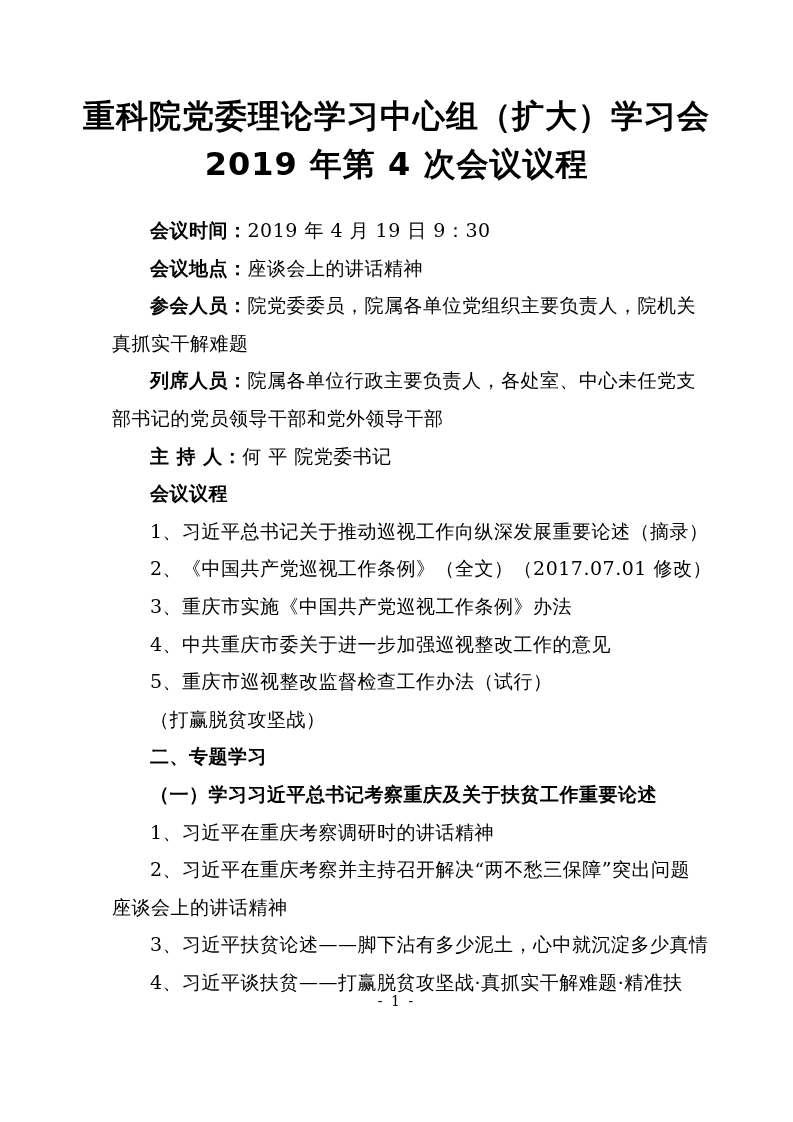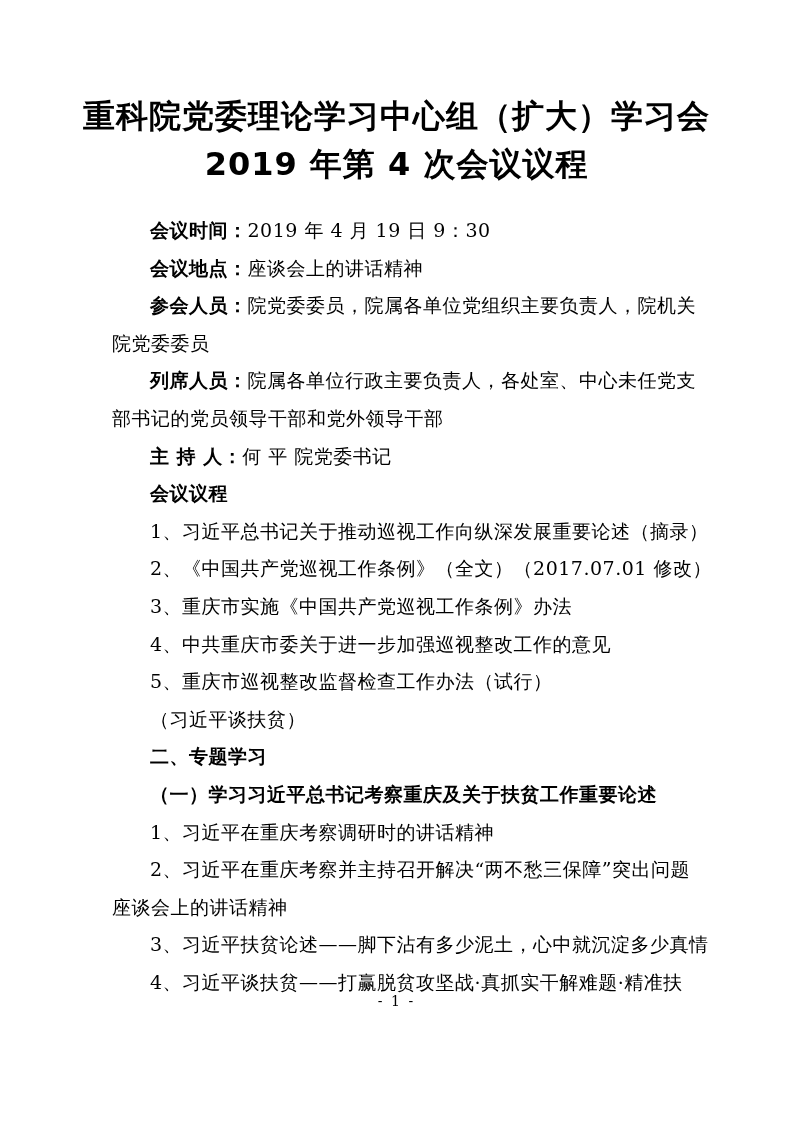--- a/index.html
+++ b/index.html
@@ -68,40 +68,40 @@
         <span class="label">会议时间：</span><span>2019 年 4 月 19 日 9：30</span>
       </div>
 
       <div class="line indent">
         <span class="label">会议地点：</span><span>座谈会上的讲话精神</span>
       </div>
 
       <div class="line indent">
         <span class="label">参会人员：</span><span>院党委委员，院属各单位党组织主要负责人，院机关</span>
       </div>
-      <div class="line">院党委委员</div>
+      <div class="line">真抓实干解难题</div>
 
       <div class="line indent">
         <span class="label">列席人员：</span><span>院属各单位行政主要负责人，各处室、中心未任党支</span>
       </div>
       <div class="line">部书记的党员领导干部和党外领导干部</div>
 
       <div class="line indent">
         <span class="label">主 持 人：</span><span>何 平  院党委书记</span>
       </div>
 
       <div class="line indent bold">会议议程</div>
 
 
       <div class="line indent">1、习近平总书记关于推动巡视工作向纵深发展重要论述（摘录）</div>
       <div class="line indent">2、《中国共产党巡视工作条例》（全文）（2017.07.01 修改）</div>
       <div class="line indent">3、重庆市实施《中国共产党巡视工作条例》办法</div>
       <div class="line indent">4、中共重庆市委关于进一步加强巡视整改工作的意见</div>
       <div class="line indent">5、重庆市巡视整改监督检查工作办法（试行）</div>
-      <div class="line indent">（习近平谈扶贫）</div>
+      <div class="line indent">（打赢脱贫攻坚战）</div>
 
       <div class="line indent bold">二、专题学习</div>
       <div class="line indent bold">（一）学习习近平总书记考察重庆及关于扶贫工作重要论述</div>
 
       <div class="line indent">1、习近平在重庆考察调研时的讲话精神</div>
       <div class="line indent">2、习近平在重庆考察并主持召开解决“两不愁三保障”突出问题</div>
       <div class="line">座谈会上的讲话精神</div>
       <div class="line indent">3、习近平扶贫论述——脚下沾有多少泥土，心中就沉淀多少真情</div>
       <div class="line indent">4、习近平谈扶贫——打赢脱贫攻坚战·真抓实干解难题·精准扶</div>
 

